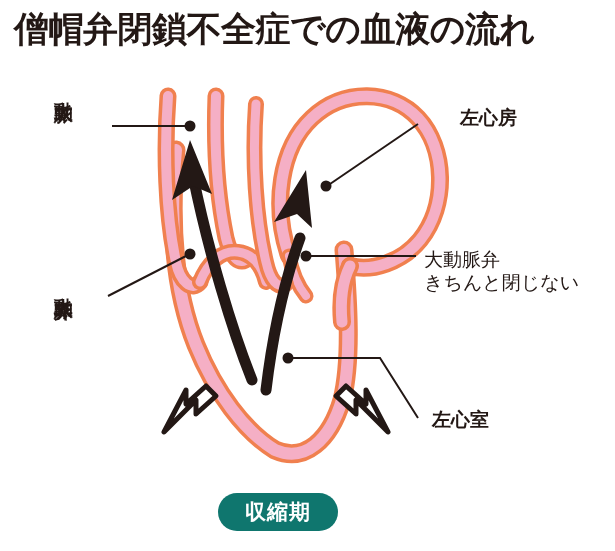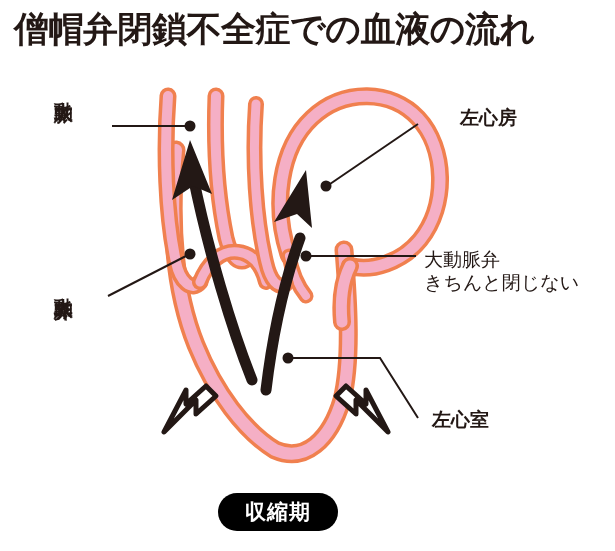--- a/index.html
+++ b/index.html
@@ -68,21 +68,21 @@
   #label-ventricle { left: 432px; top: 408px; }
 
   
   #phase-badge {
     position: absolute;
     left: 218px;
     top: 493px;
     width: 120px;
     height: 38px;
     border-radius: 19px;
-    background: #000000;
+    background: #0f766e;
     color: #ffffff;
     font-size: 21px;
     font-weight: bold;
     display: flex;
     align-items: center;
     justify-content: center;
     letter-spacing: 1px;
     font-family: "DejaVu Sans", "Liberation Sans", sans-serif;
   }
 </style>

